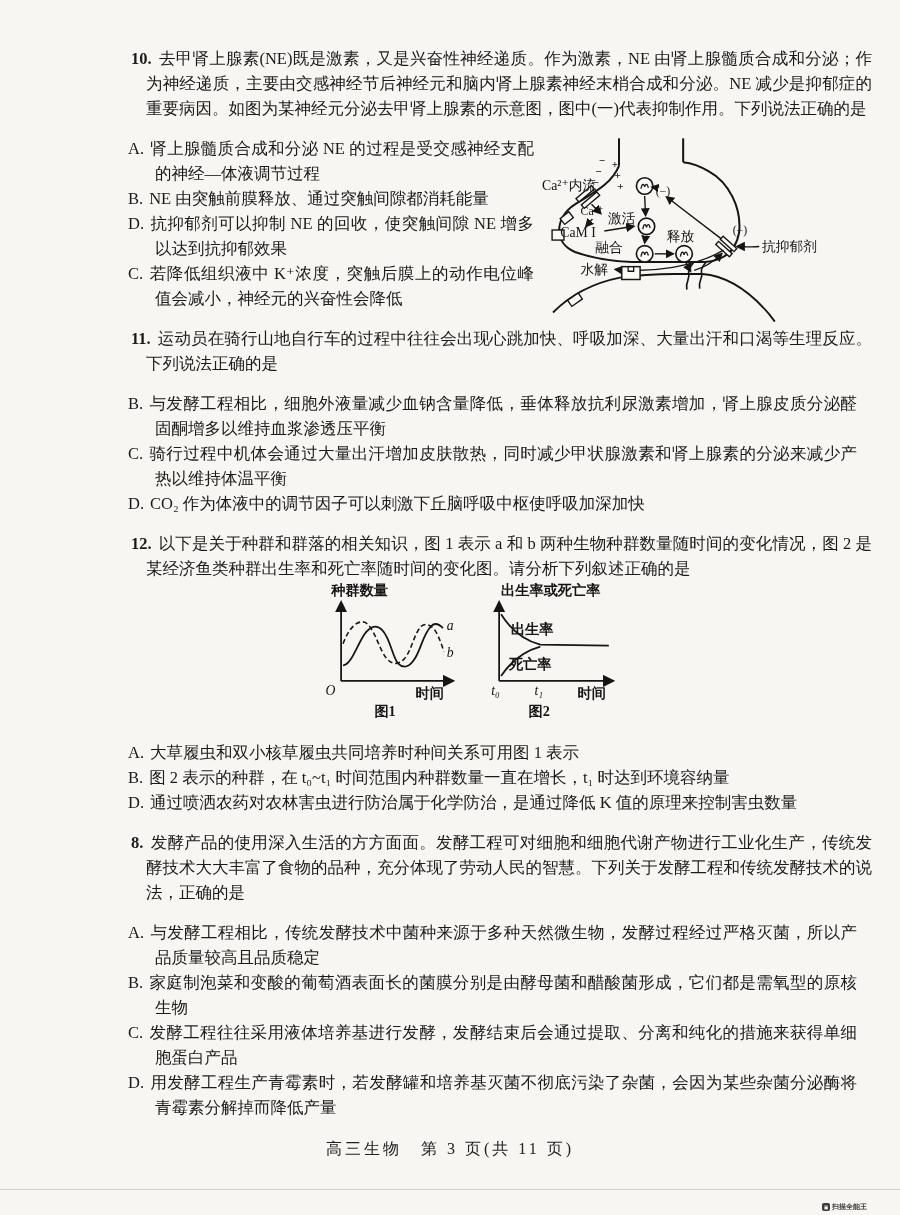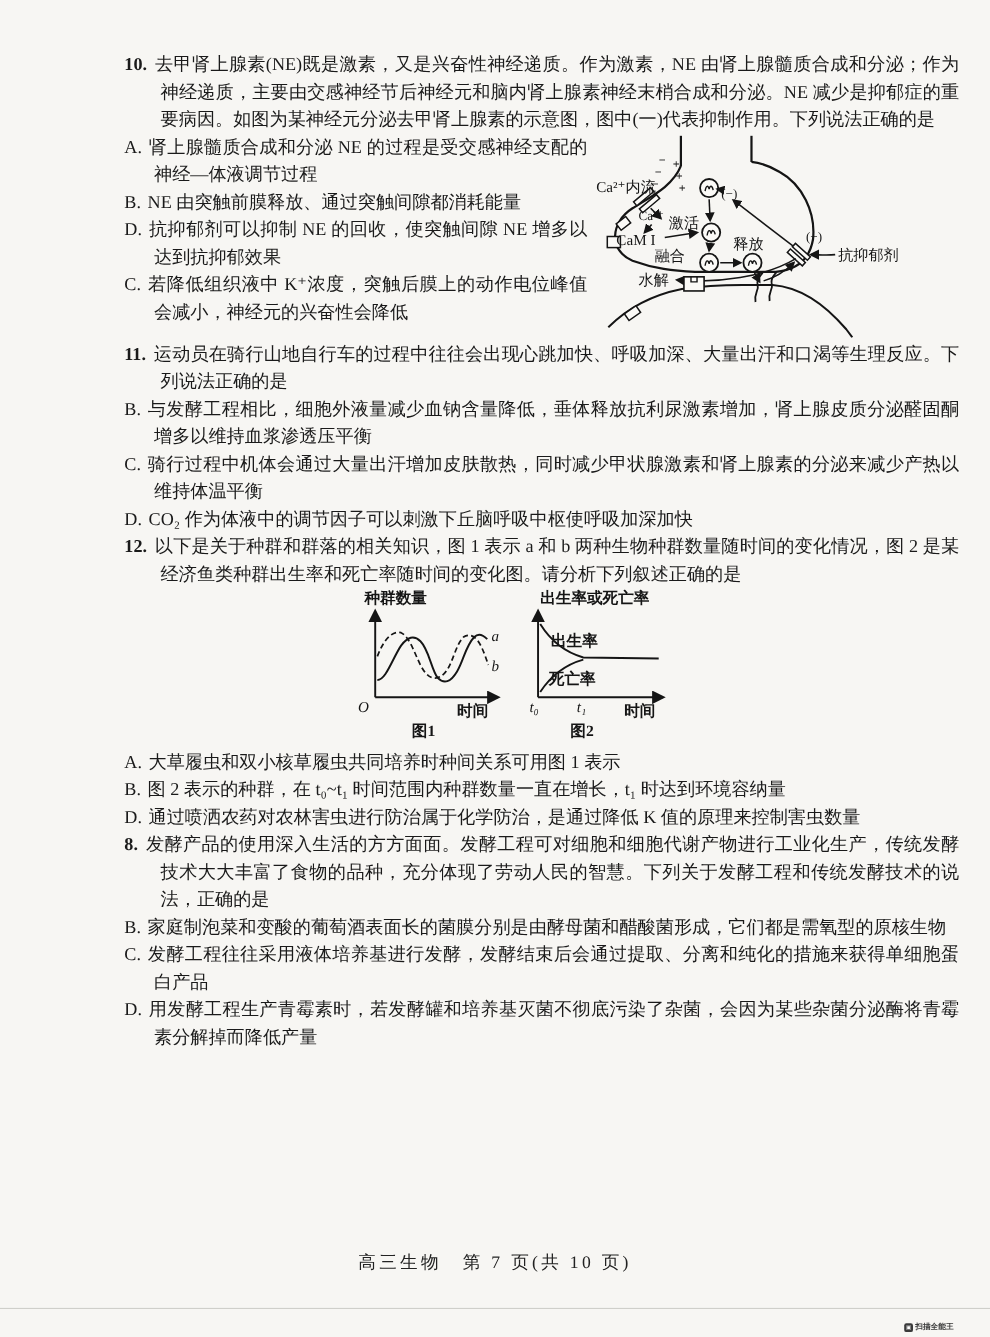--- a/index.html
+++ b/index.html
@@ -5,28 +5,28 @@
   html,body{margin:0;padding:0;}
   body{
     width:900px;height:1215px;position:relative;overflow:hidden;
     background:#f7f6f3;color:#1a1a1a;
     font-family:"Liberation Serif","DejaVu Serif",serif;
     font-size:16.5px;line-height:25px;
   }
   .sheet{position:absolute;top:46px;left:113px;right:28px;bottom:80px;}
   .q{margin:0;}
   .q-stem{margin:0;padding-left:33px;text-indent:-33px;text-align:justify;}
-  .q-num{font-weight:bold;margin-right:7px;}
+  .q-num{font-weight:bold;margin-right:7px;margin-left:18px;}
   .q-body{overflow:visible;}
   .q-body::after{content:"";display:block;clear:both;}
-  .options{margin:0;}
+  .options{margin:15px;}
   .option{margin:0;padding-left:27px;text-indent:-27px;text-align:justify;}
   .opt-label{margin-right:6px;}
   .synapse-wrap{float:right;width:330px;height:184px;margin:2px 0 2px 8px;}
-  .fig-row{display:flex;margin:2px 0 2px 205px;height:142px;}
+  .fig-row{display:flex;gap:10px;margin:2px 0 2px 205px;height:142px;}
   svg text{font-family:"Liberation Serif","DejaVu Serif",serif;fill:#151515;}
   .sv-label{font-size:15px;}
   .sv-label-sm{font-size:13px;}
   .sv-axis-label{font-size:14.5px;font-weight:bold;}
   .sv-italic{font-style:italic;font-size:14px;}
   .sv-charge{font-size:12px;font-weight:bold;}
   .footer{position:absolute;top:1136px;left:0;width:900px;text-align:center;
     font-size:16px;letter-spacing:3px;color:#222;}
   .scan-line{position:absolute;top:1189px;left:0;width:900px;border-top:1px solid #cfcfca;}
   .watermark{position:absolute;right:8px;top:1194px;width:70px;
@@ -186,29 +186,30 @@
     <div class="options">
       <p class="option"><span class="opt-label">A.</span><span>大草履虫和双小核草履虫共同培养时种间关系可用图 1 表示</span></p>
       <p class="option"><span class="opt-label">B.</span><span>图 2 表示的种群，在 t₀~t₁ 时间范围内种群数量一直在增长，t₁ 时达到环境容纳量</span></p>
       <p class="option"><span class="opt-label">D.</span><span>通过喷洒农药对农林害虫进行防治属于化学防治，是通过降低 K 值的原理来控制害虫数量</span></p>
     </div>
   </div>
 
   <div class="q">
     <p class="q-stem"><span class="q-num">8.</span><span>发酵产品的使用深入生活的方方面面。发酵工程可对细胞和细胞代谢产物进行工业化生产，传统发酵技术大大丰富了食物的品种，充分体现了劳动人民的智慧。下列关于发酵工程和传统发酵技术的说法，正确的是</span></p>
     <div class="options">
+      <p class="option"><span class="opt-label">A.</span><span>与发酵工程相比，传统发酵技术中菌种来源于多种天然微生物，发酵过程经过严格灭菌，所以产品质量较高且品质稳定</span></p>
       <p class="option"><span class="opt-label">B.</span><span>家庭制泡菜和变酸的葡萄酒表面长的菌膜分别是由酵母菌和醋酸菌形成，它们都是需氧型的原核生物</span></p>
       <p class="option"><span class="opt-label">C.</span><span>发酵工程往往采用液体培养基进行发酵，发酵结束后会通过提取、分离和纯化的措施来获得单细胞蛋白产品</span></p>
       <p class="option"><span class="opt-label">D.</span><span>用发酵工程生产青霉素时，若发酵罐和培养基灭菌不彻底污染了杂菌，会因为某些杂菌分泌酶将青霉素分解掉而降低产量</span></p>
     </div>
   </div>
 
 </div>
 
-<div class="footer">高三生物　第 7 页(共 10 页)</div>
+<div class="footer">高三生物　第 3 页(共 11 页)</div>
 <div class="scan-line"></div>
 
 <div class="watermark">
   <div class="wm-row">
     <div class="wm-icon">▣</div>
     <div class="wm-title">扫描全能王</div>
   </div>
 
 </div>
 

